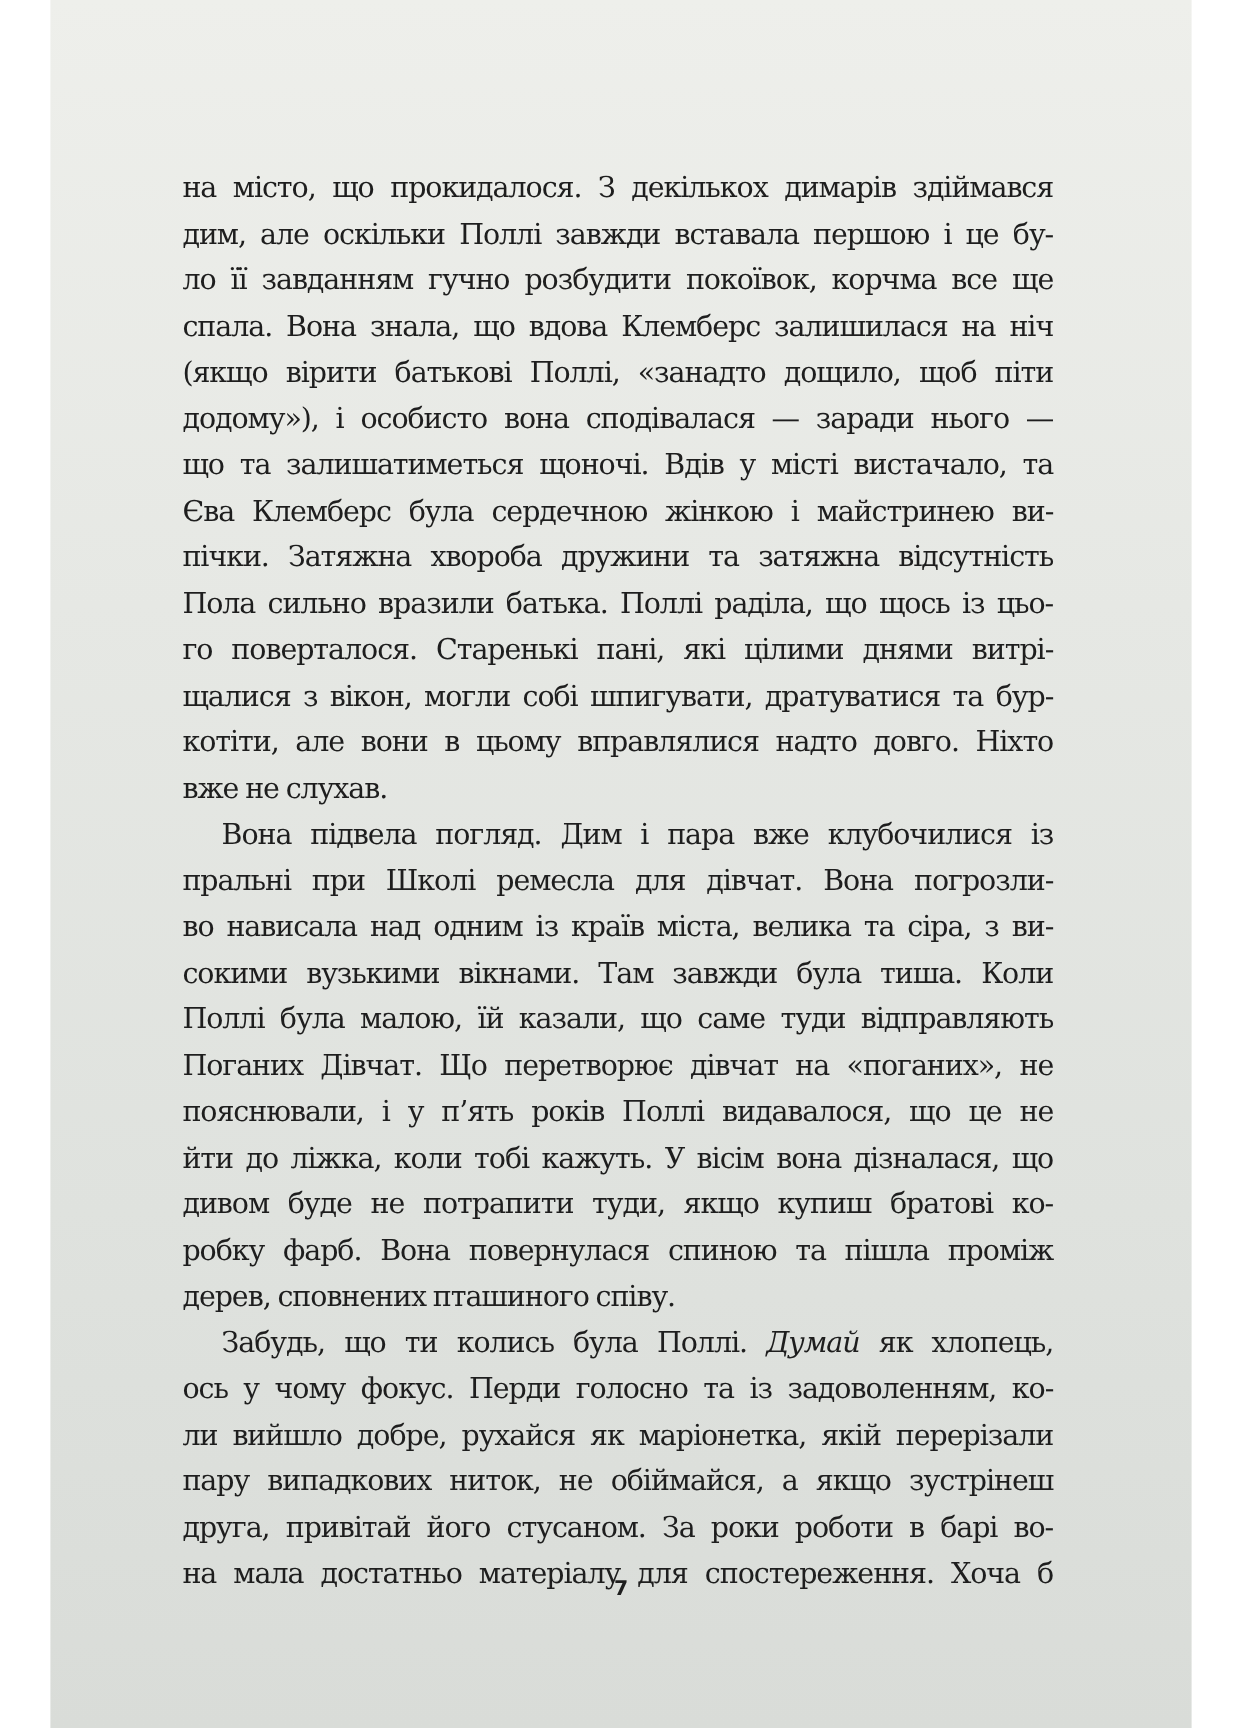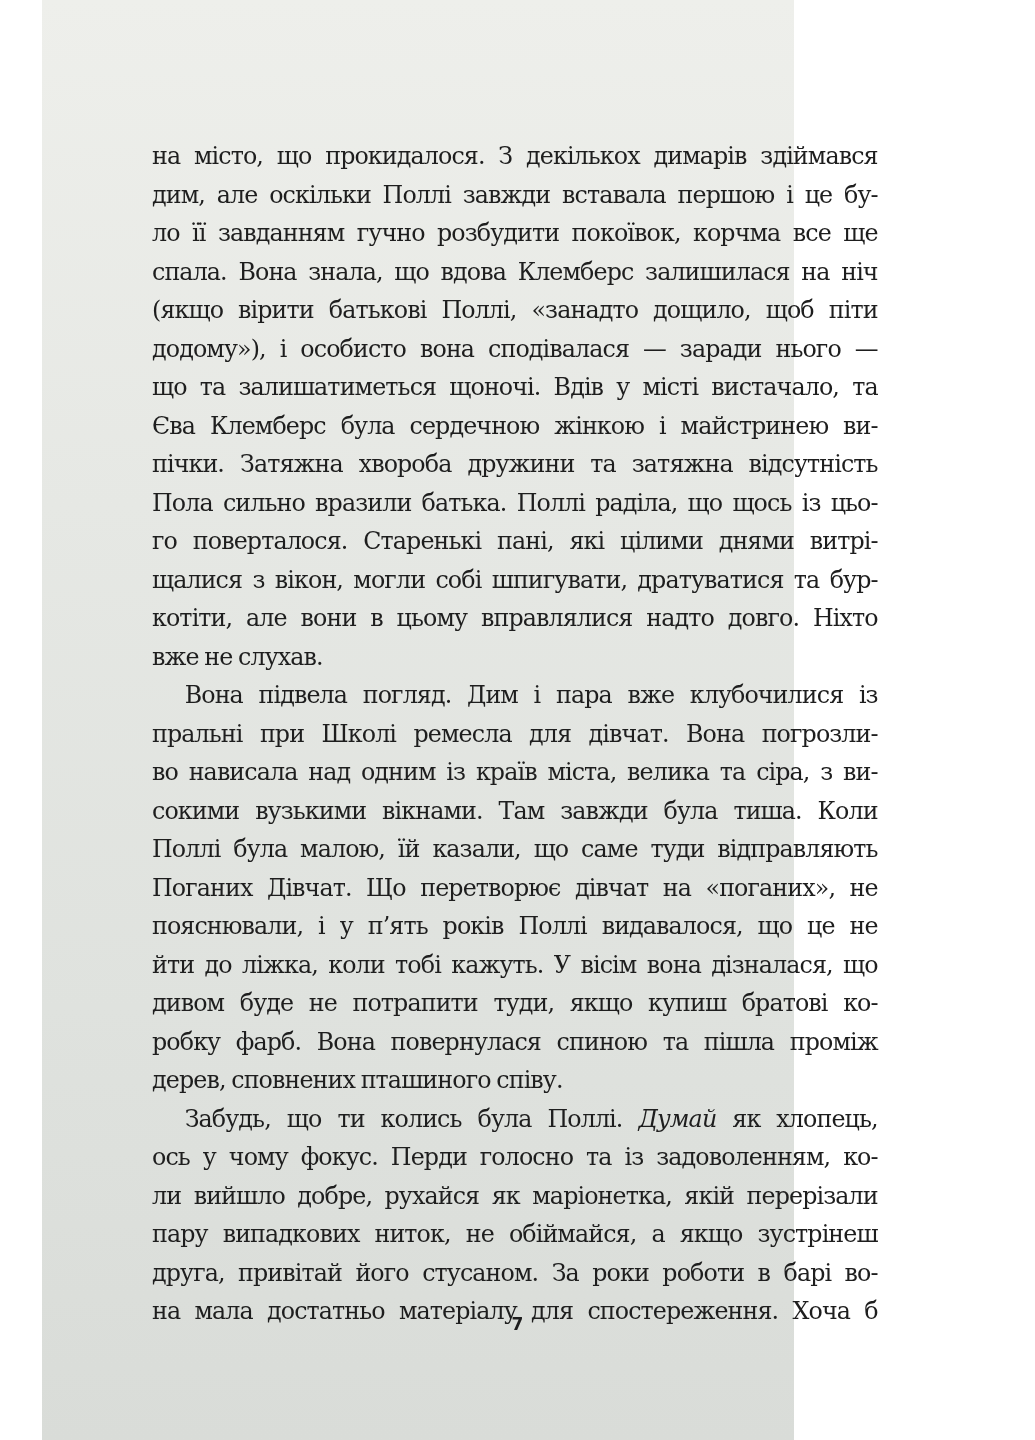--- a/index.html
+++ b/index.html
@@ -10,21 +10,21 @@
     body {
       width: 1035px;
       height: 1440px;
       position: relative;
       overflow: hidden;
     }
     .page {
       position: absolute;
       left: 42px;
       top: 0;
-      width: 752px;
+      width: 951px;
       height: 1440px;
       background: linear-gradient(180deg, #eeefeb 0%, #e6e8e4 35%, #dfe2de 70%, #d9dcd8 100%);
     }
     .text-block {
       position: absolute;
       left: 110px;
       top: 137px;
       width: 733px;
       font-family: "DejaVu Serif", "Liberation Serif", serif;
       font-size: 24px;

